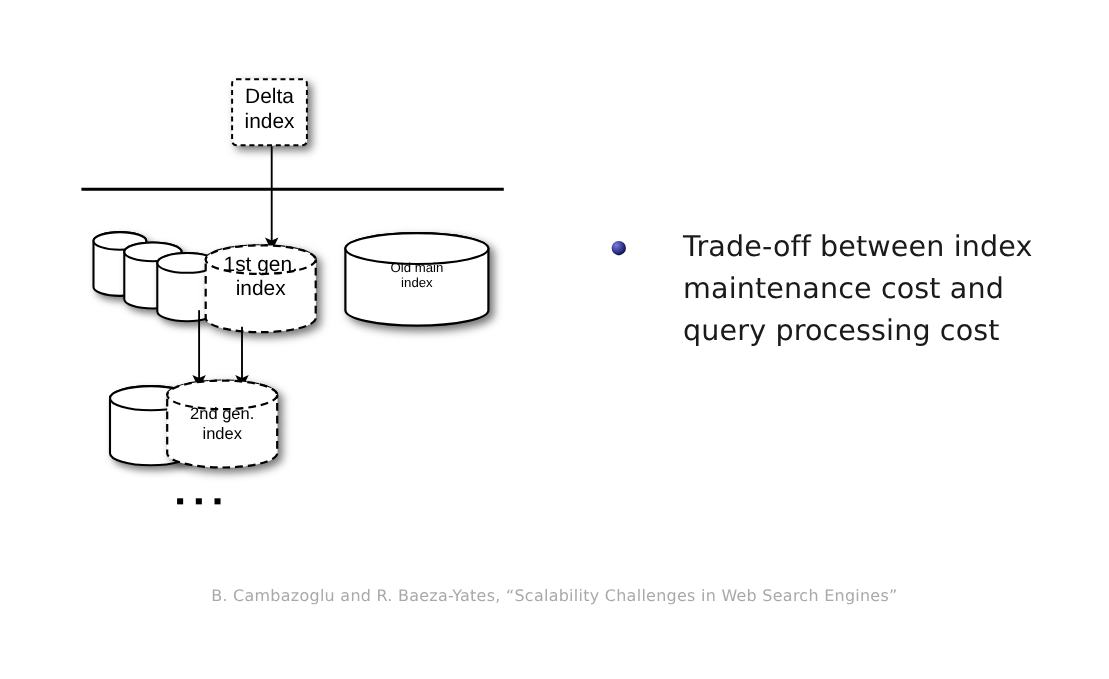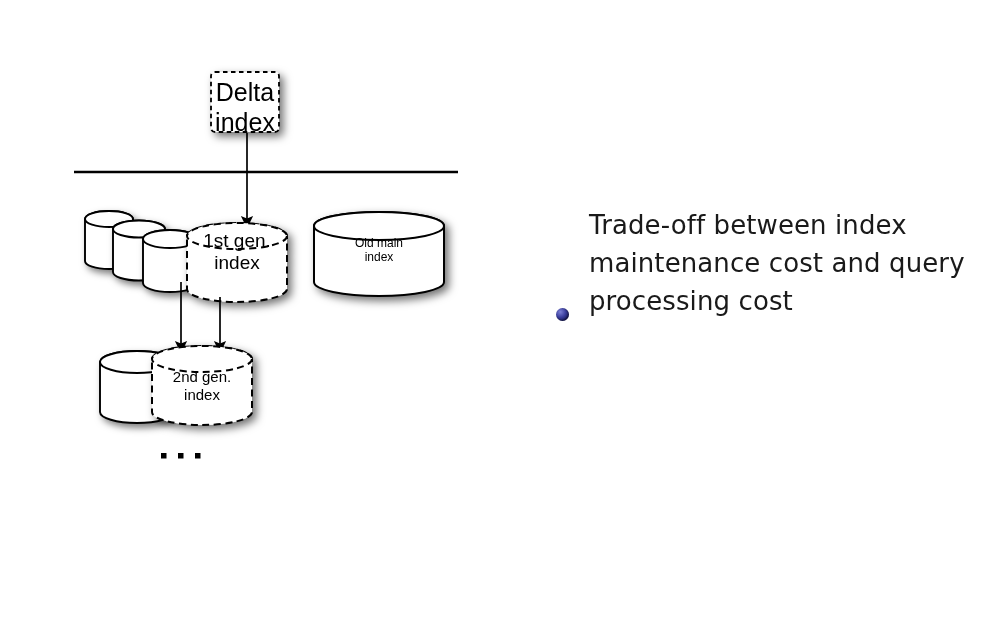--- a/index.html
+++ b/index.html
@@ -38,21 +38,21 @@
     font-family: "Liberation Sans", "DejaVu Sans", sans-serif;
     line-height: 1.18;
     white-space: pre-line;
     pointer-events: none;
   }
 
   #delta-label {
     left: 208px;
     top: 78px;
     width: 74px;
-    font-size: 25px;
+    font-size: 19px;
   }
   #gen1-label {
     left: 186px;
     top: 230px;
     width: 102px;
     font-size: 19px;
   }
   #gen2-label {
     left: 148px;
     top: 368px;
@@ -68,21 +68,22 @@
 
   
   #bullets {
     position: absolute;
     left: 556px;
     top: 206px;
     width: 410px;
   }
   .bullet-row {
     display: flex;
-    align-items: flex-end;
+    align-items: flex-start;
+    gap: 32px;
   }
   .bullet-dot {
     width: 13px;
     height: 13px;
     margin-top: 13px;
     margin-right: 20px;
     flex: 0 0 auto;
     border-radius: 50%;
     background: radial-gradient(circle at 33% 30%, #7b7fd4 0%, #3b3f9e 42%, #191b63 78%, #0d0e3a 100%);
     box-shadow: inset -1px -1px 2px rgba(0,0,0,0.45);
@@ -192,14 +193,15 @@
 index</div>
   </div>
 
   <div id="bullets">
     <div class="bullet-row">
       <span class="bullet-dot"></span>
       <span class="bullet-text">Trade-off between index maintenance cost and query processing cost</span>
     </div>
   </div>
 
+  <div id="footer">B. Cambazoglu and R. Baeza-Yates, “Scalability Challenges in Web Search Engines”</div>
 
 </div>
 
 </body></html>

